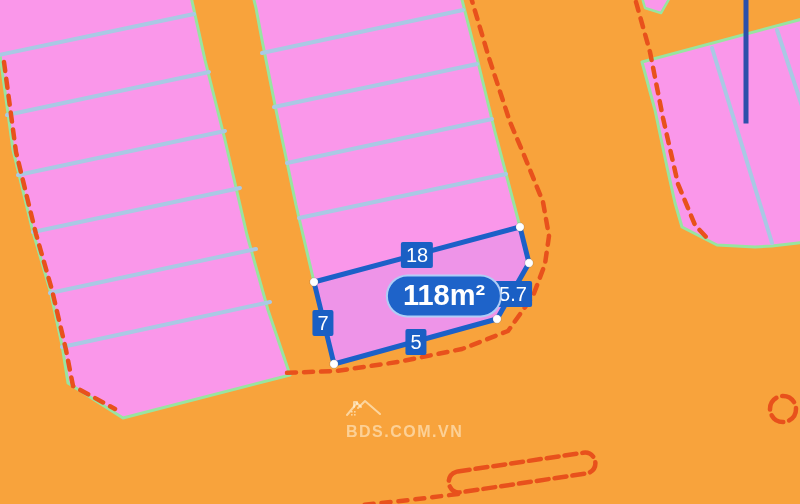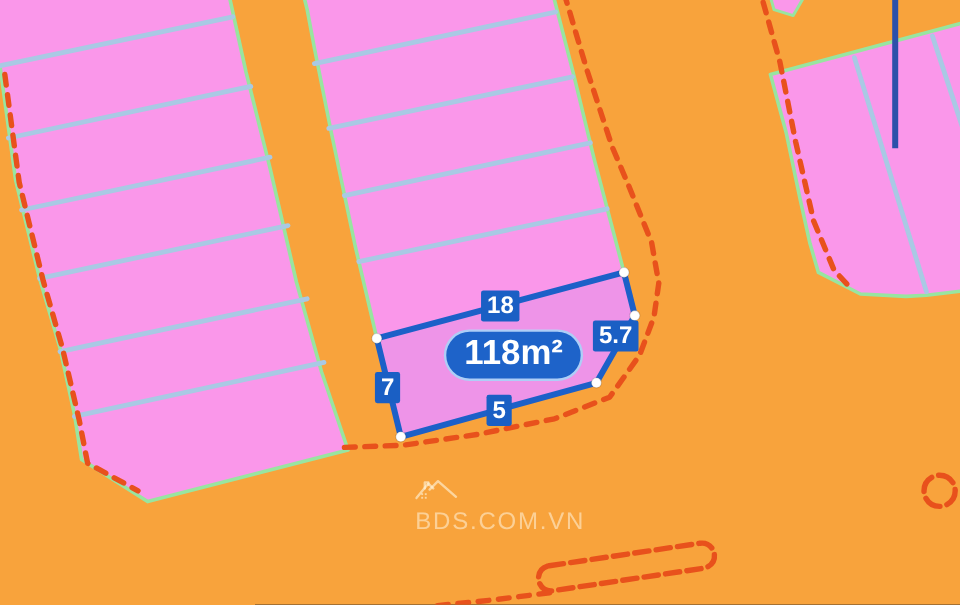--- a/index.html
+++ b/index.html
@@ -4,36 +4,36 @@
 <style>
   html,body{margin:0;padding:0;background:#222;}
   .canvas{
     position:relative;width:800px;height:504px;overflow:hidden;
     background:#F8A33C;
     font-family:"Liberation Sans",sans-serif;
   }
   .map-svg{position:absolute;left:0;top:0;width:800px;height:504px;}
   .dim{
     position:absolute;transform:translate(-50%,-50%);
-    background:#1A5FC4;color:#FFFFFF;font-weight:bold;font-size:20px;
+    background:#1A5FC4;color:#FFFFFF;font-weight:normal;font-size:20px;
     line-height:1;padding:3px 5px;border-radius:2px;text-align:center;
     white-space:nowrap;
   }
   .pill{
     position:absolute;transform:translate(-50%,-50%);
     background:#1E63C9;border:2px solid rgba(200,225,255,0.85);
     color:#FFFFFF;font-weight:bold;font-size:29px;line-height:1;
     padding:4px 15px 6px;border-radius:24px;white-space:nowrap;
   }
   .wm{
     position:absolute;left:346px;top:399px;width:120px;
     color:rgba(255,246,224,0.55);
   }
   .wm .wm-text{
-    font-weight:normal;font-size:20px;letter-spacing:1.5px;line-height:1;
+    font-weight:bold;font-size:16px;letter-spacing:1.5px;line-height:1;
     margin-top:1px;white-space:nowrap;
   }
 </style>
 </head>
 <body>
 
 <div class="canvas">
 
   <svg class="map-svg" viewBox="0 0 800 504">
 
@@ -75,25 +75,25 @@
     <g fill="#FFFFFF" stroke="rgba(0,0,0,0.15)" stroke-width="1">
       <circle cx="314" cy="282" r="4.2"></circle>
       <circle cx="520" cy="227" r="4.2"></circle>
       <circle cx="529" cy="263" r="4.2"></circle>
       <circle cx="497" cy="319" r="4.2"></circle>
       <circle cx="334" cy="364" r="4.2"></circle>
     </g>
   </svg>
 
   <div class="dim" style="left:417px;top:255px;">18</div>
-  <div class="dim" style="left:513px;top:280px;">5.7</div>
+  <div class="dim" style="left:513px;top:294px;">5.7</div>
   <div class="dim" style="left:323px;top:323px;">7</div>
   <div class="dim" style="left:416px;top:342px;">5</div>
 
-  <div class="pill" style="left:428px;top:296px;">118m²</div>
+  <div class="pill" style="left:444px;top:296px;">118m²</div>
 
   <div class="wm">
     <svg width="36" height="20" viewBox="0 0 36 20" fill="none" stroke="rgba(255,246,224,0.6)" stroke-width="2" stroke-linecap="round" stroke-linejoin="round">
       <path d="M1 16 L11 4 L15 8"></path>
       <path d="M12 9 L19 2 L34 15"></path>
       <path d="M8 8 L8 3 L11 3 L11 5"></path>
       <rect x="5" y="12" width="1.6" height="1.6" fill="rgba(255,246,224,0.6)" stroke="none"></rect>
       <rect x="8" y="12" width="1.6" height="1.6" fill="rgba(255,246,224,0.6)" stroke="none"></rect>
       <rect x="5" y="15" width="1.6" height="1.6" fill="rgba(255,246,224,0.6)" stroke="none"></rect>
       <rect x="8" y="15" width="1.6" height="1.6" fill="rgba(255,246,224,0.6)" stroke="none"></rect>

